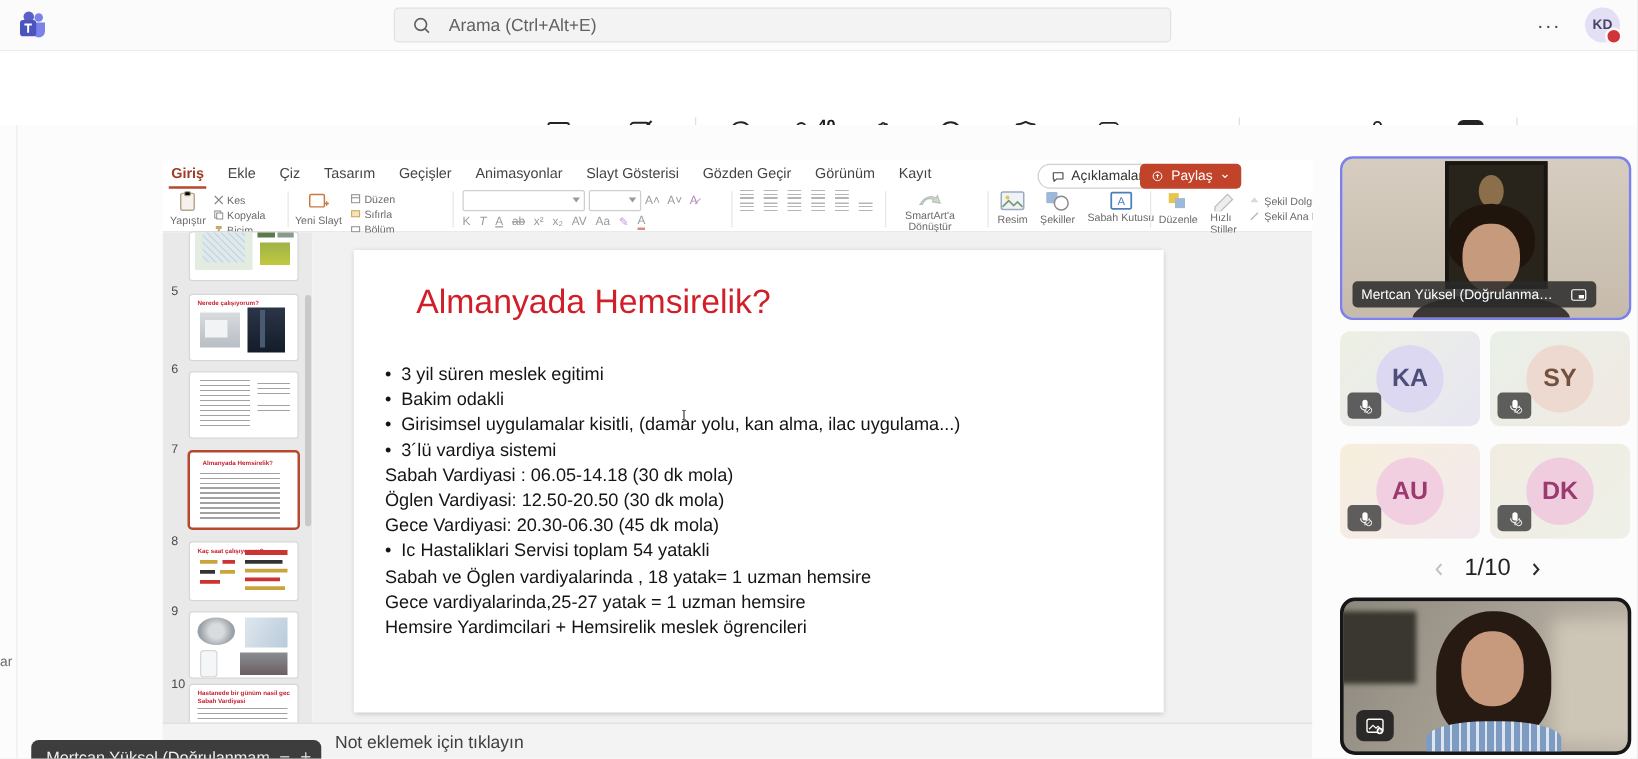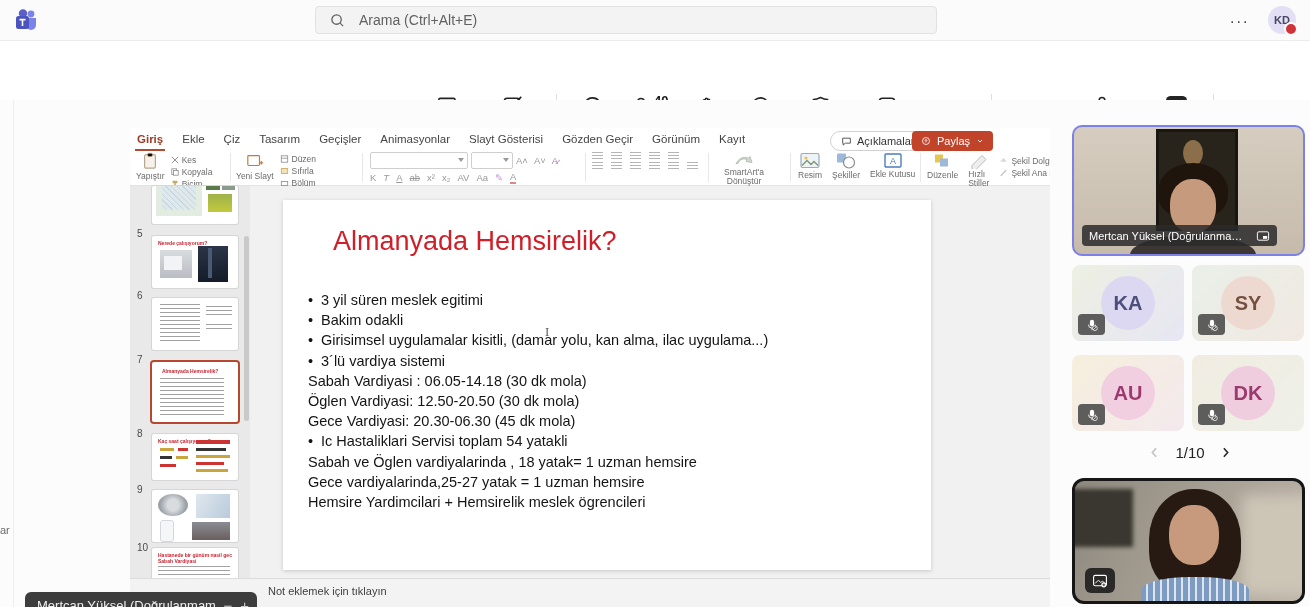--- a/index.html
+++ b/index.html
@@ -64,37 +64,37 @@
   .scrollbar{position:absolute;left:114px;top:50px;width:5px;height:185px;background:#c9c9c9;border-radius:3px;cursor:pointer;}
   
   .slidearea{position:absolute;left:120px;top:58px;width:800px;height:392px;background:#f1f1f1;}
   .slide{position:absolute;left:33px;top:14px;width:648px;height:370px;background:#fff;box-shadow:0 1px 4px rgba(0,0,0,.18);}
   .stitle{position:absolute;left:50px;top:26px;font-size:27px;color:#d01f28;cursor:text;}
   .sbody{position:absolute;left:25px;top:90px;font-size:14.5px;color:#141414;line-height:20.2px;cursor:text;}
   .line .b:empty{display:none;}
   .line .b{display:inline-block;width:13px;}
   .ibeam{position:absolute;left:262px;top:126px;width:9px;height:13px;color:#555;font-size:11px;font-family:"DejaVu Serif",serif;}
   .notes{position:absolute;left:0;top:450px;width:920px;height:29px;background:#f3f3f3;border-top:1px solid #dcdcdc;}
-  .notes span{position:absolute;left:138px;top:6px;font-size:11px;color:#404040;cursor:text;}
+  .notes span{position:absolute;left:138px;top:6px;font-size:14px;color:#404040;cursor:text;}
   
   .vid1{position:absolute;left:1072px;top:125px;width:233px;height:131px;border-radius:10px;border:2px solid #7b81e8;
     overflow:hidden;background:linear-gradient(180deg,#d6cdc0,#c6bbab);cursor:pointer;box-sizing:border-box;}
   .painting{position:absolute;left:82px;top:2px;width:76px;height:96px;background:#28231b;border:3px solid #191510;}
   .painting i{position:absolute;left:24px;top:8px;width:20px;height:26px;border-radius:50%;background:#8a6f4a;}
   .hair1{position:absolute;left:84px;top:36px;width:70px;height:56px;border-radius:50% 50% 42% 42%;background:#20150d;}
   .face1{position:absolute;left:96px;top:52px;width:46px;height:54px;border-radius:46%;background:#c69a7d;}
   .body1{position:absolute;left:56px;top:108px;width:126px;height:40px;border-radius:50% 50% 0 0;background:#3c3635;}
   .nameplate{position:absolute;left:8px;bottom:8px;height:21px;background:rgba(42,42,42,.85);border-radius:4px;
     display:flex;align-items:center;gap:7px;padding:0 7px;max-width:196px;}
   .nameplate .nm{color:#fff;font-size:11px;white-space:nowrap;overflow:hidden;text-overflow:ellipsis;max-width:160px;}
   .tile{position:absolute;width:112px;height:76px;border-radius:8px;overflow:hidden;cursor:pointer;}
   .tile .circ{position:absolute;left:29px;top:11px;width:54px;height:54px;border-radius:50%;display:flex;align-items:center;justify-content:center;font-size:20px;font-weight:bold;}
   .badge{position:absolute;left:6px;bottom:6px;width:27px;height:21px;background:rgba(80,80,80,.92);border-radius:4px;display:flex;align-items:center;justify-content:center;}
   .pager{position:absolute;left:1130px;top:444px;width:120px;display:flex;align-items:center;justify-content:center;gap:14px;}
-  .pager .num{font-size:15px;color:#222;text-align:center;}
+  .pager .num{font-size:19px;color:#222;text-align:center;}
   .vid2{position:absolute;left:1072px;top:478px;width:233px;height:126px;border-radius:12px;border:3px solid #161616;
     overflow:hidden;background:linear-gradient(115deg,#8d887e,#a9a296 55%,#bdb5a8);cursor:pointer;box-sizing:border-box;}
   .tv{position:absolute;left:-4px;top:8px;width:62px;height:58px;background:#39372f;filter:blur(2px);}
   .blob{position:absolute;right:-14px;top:14px;width:74px;height:100px;background:#cdc5b6;filter:blur(7px);}
   .hair2{position:absolute;left:74px;top:8px;width:92px;height:104px;border-radius:48% 48% 40% 40%;background:#261a12;}
   .face2{position:absolute;left:94px;top:24px;width:50px;height:60px;border-radius:46%;background:#c79a7e;}
   .shirt{position:absolute;left:66px;top:96px;width:108px;height:30px;border-radius:45% 45% 0 0;
     background:repeating-linear-gradient(90deg,#7e9cc2 0 5px,#dde6f0 5px 7px);}
   .fxicon{position:absolute;left:10px;bottom:8px;width:30px;height:25px;background:rgba(22,22,22,.85);border-radius:6px;display:flex;align-items:center;justify-content:center;cursor:pointer;}
   
@@ -458,21 +458,21 @@
               <rect x="1" y="1" width="9" height="9" rx="1" fill="#9db8d8"></rect>
               <circle cx="13" cy="10" r="5.5" fill="#fff" stroke="#8a8a8a" stroke-width="1.2"></circle>
             </svg>
           <span>Şekiller</span>
         </div>
         <div class="rstack">
           <svg width="20" height="17" viewBox="0 0 20 16">
               <rect x="2" y="1.5" width="16" height="13" rx="1" fill="#fff" stroke="#4a7ebb" stroke-width="1.4"></rect>
               <text x="10" y="11.5" text-anchor="middle" font-size="9" fill="#4a7ebb" font-family="sans-serif">A</text>
             </svg>
-          <span style="text-align:center;line-height:1.1">Ekle Kutusu</span>
+          <span style="text-align:center;line-height:1.1">Sabah Kutusu</span>
         </div>
       </div>
       <div class="rdiv" style="left:790px"></div>
 
       <div class="rg" style="left:797px;gap:10px">
         <div class="rstack">
           <svg width="20" height="17" viewBox="0 0 20 16">
               <rect x="2" y="2" width="8" height="8" fill="#e8c64a"></rect>
               <rect x="7" y="6" width="8" height="8" fill="#9db8d8"></rect>
             </svg>

